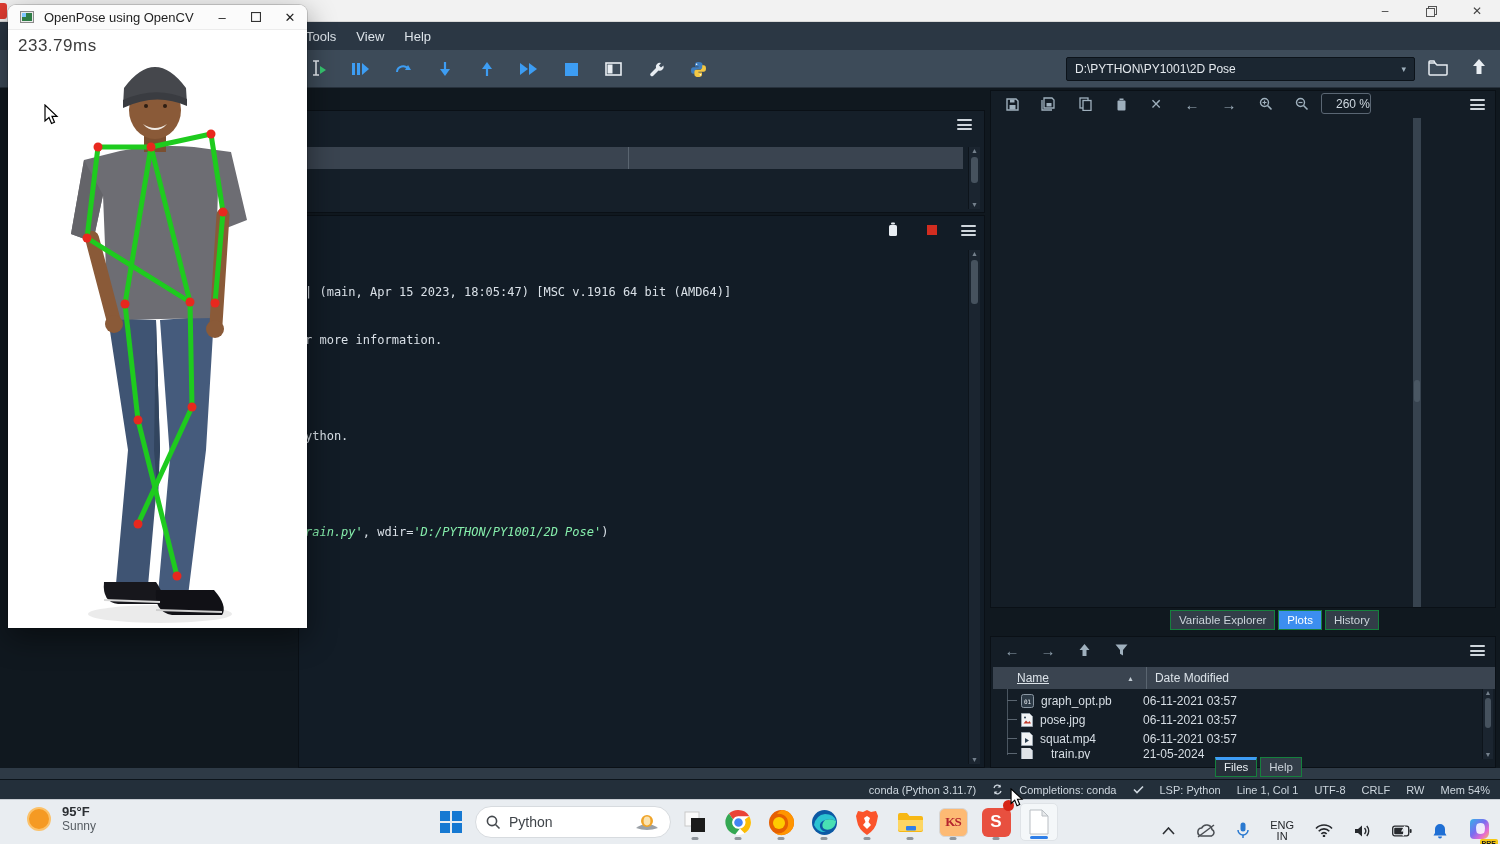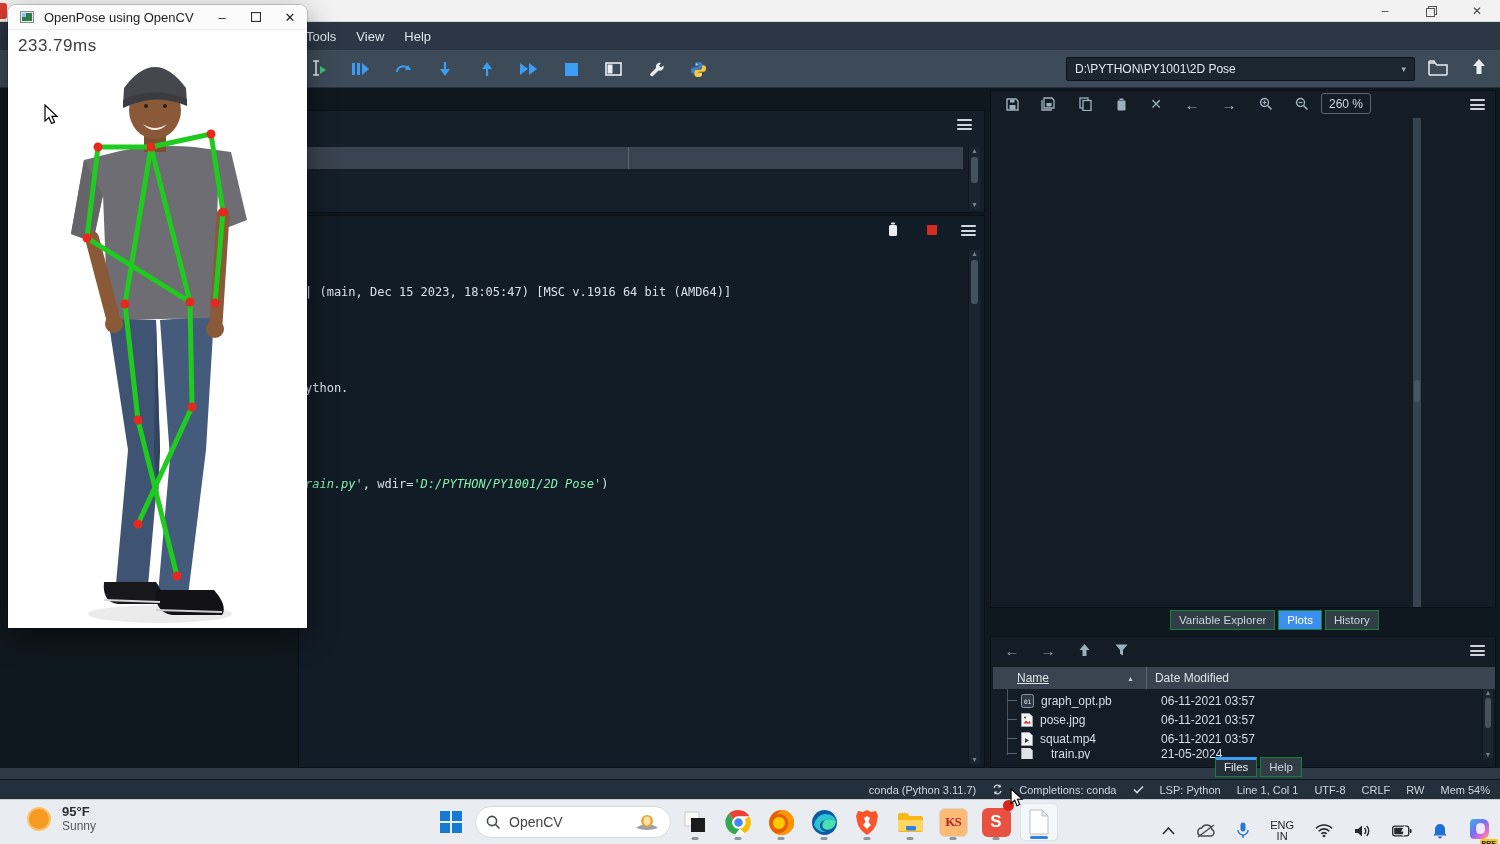--- a/index.html
+++ b/index.html
@@ -40,21 +40,21 @@
   .zoom-box { border:1px solid #5a6673; border-radius:3px; color:#cfd8e0; font-size:12px;
               display:flex; align-items:center; justify-content:center; }
 
   .tab { background:#323d48; color:#ccd4db; font-size:11.5px; padding:3px 8px; border:1px solid #15803d; }
   .tab.active-blue { background:#3c8ef0; color:#ffffff; }
   .tab.active-top { background:#26303a; color:#e8edf2; border-top:3px solid #3e9df5; padding-top:1px; }
 
   
   .file-row { position:absolute; left:0; width:100%; height:19px; display:flex; align-items:center; color:#d7dee5; font-size:12px; }
   .tree-dash { width:10px; height:1px; background:#5a6570; margin:0 4px 0 14px; }
-  .fdate { position:absolute; left:168px;text-align:right; }
+  .fdate { position:absolute; left:150px;text-align:right; }
 
   
   .statusbar { left:0; top:779px; width:1500px; height:20px; background:#232f3a; border-top:1px solid #0c141b;
                display:flex; align-items:center; justify-content:flex-end; gap:16px; padding-right:10px;
                color:#cdd6de; font-size:11px; }
 
   
   .cvwin { left:8px; top:5px; width:299px; height:623px; background:#ffffff; border-radius:8px 8px 2px 2px;
            box-shadow:0 10px 30px rgba(0,0,0,.45), 0 0 0 1px rgba(0,0,0,.15); }
   .cv-titlebar { left:0; top:0; width:100%; height:25px; background:#fbfbfb; border-bottom:1px solid #ececec;
@@ -190,21 +190,22 @@
       </svg>
     </div>
     <div class="abs" style="left:628px; top:9px; width:10px; height:10px; background:#d22d20;"></div>
     <div class="abs hamburger" style="left:662px; top:9px;">
         <span></span>
         <span></span>
         <span></span>
       </div>
 
     <div class="abs console-text" style="left:6px; top:36px;">
-      <div>| (main, Dec 15 2023, 18:05:47) [MSC v.1916 64 bit (AMD64)]</div>
+      <div>| (main, Apr 15 2023, 18:05:47) [MSC v.1916 64 bit (AMD64)]</div>
+      <div>r more information.</div>
       <div>&nbsp;</div>
       <div>ython.</div>
       <div>&nbsp;</div>
       <div><span class="str-green">rain.py'</span><span>, wdir=</span><span class="str-green">'D:/PYTHON/PY1001/2D Pose'</span><span>)</span></div>
     </div>
 
     <div class="abs v-scroll" style="right:4px; top:34px; width:12px; height:514px;">
       <div class="scroll-arrow">▲</div>
       <div class="v-thumb" style="margin:2px 2px; height:44px;"></div>
       <div class="abs scroll-arrow" style="bottom:0; width:100%;">▼</div>
@@ -265,21 +266,21 @@
           <path d="M3.5 5.5 h4 M5.5 3.5 v4" stroke="#9fb0bd" stroke-width="1.2"></path>
         </svg>
     </div>
     <div class="ptb-ic" style="left:298px;">
       <svg width="14" height="14" viewBox="0 0 14 14">
           <circle cx="5.5" cy="5.5" r="4" fill="none" stroke="#9fb0bd" stroke-width="1.4"></circle>
           <path d="M8.5 8.5 l4 4" stroke="#9fb0bd" stroke-width="1.6"></path>
           <path d="M3.5 5.5 h4" stroke="#9fb0bd" stroke-width="1.2"></path>
         </svg>
     </div>
-    <div class="abs zoom-box" style="left:330px; top:2px; width:50px; height:21px;">
+    <div class="abs zoom-box" style="left:330px; top:2px; width:50px; height:21px;justify-content:flex-end;">
       <span>260 %</span>
     </div>
     <div class="abs hamburger" style="right:10px; top:8px;">
         <span></span>
         <span></span>
         <span></span>
       </div>
 
     <div class="abs" style="left:422px; top:27px; width:8px; height:489px; background:#37434f;">
       <div class="abs" style="left:1px; top:262px; width:6px; height:22px; background:#4a5763; border-radius:3px;"></div>
@@ -495,21 +496,21 @@
             <rect x="13" y="1" width="10" height="10" fill="#1679d2"></rect>
           <rect x="1" y="13" width="10" height="10" fill="#1679d2"></rect>
             <rect x="13" y="13" width="10" height="10" fill="#1679d2"></rect>
         </svg>
       </div>
       <div class="search-pill">
         <svg width="15" height="15" viewBox="0 0 15 15">
           <circle cx="6" cy="6" r="4.6" fill="none" stroke="#45494e" stroke-width="1.6"></circle>
             <path d="M9.5 9.5 l4 4" stroke="#45494e" stroke-width="1.6"></path>
         </svg>
-        <span>OpenCV</span>
+        <span>Python</span>
         <svg width="26" height="20" viewBox="0 0 26 20" style="margin-left:auto;">
           <path d="M2 16 Q13 8 24 16 Q13 20 2 16 Z" fill="#9aa0a6"></path>
           <circle cx="13" cy="9" r="6" fill="#f0a428"></circle>
             <ellipse cx="13" cy="9" rx="3.4" ry="4.4" fill="#fbe3b0"></ellipse>
         </svg>
       </div>
       <div class="tk-cell">
         <svg width="24" height="24" viewBox="0 0 24 24">
           <rect x="2" y="2" width="14" height="14" fill="#fafafa" stroke="#c9c9c9"></rect>
             <rect x="8" y="8" width="14" height="14" fill="#1b1b1b"></rect>

